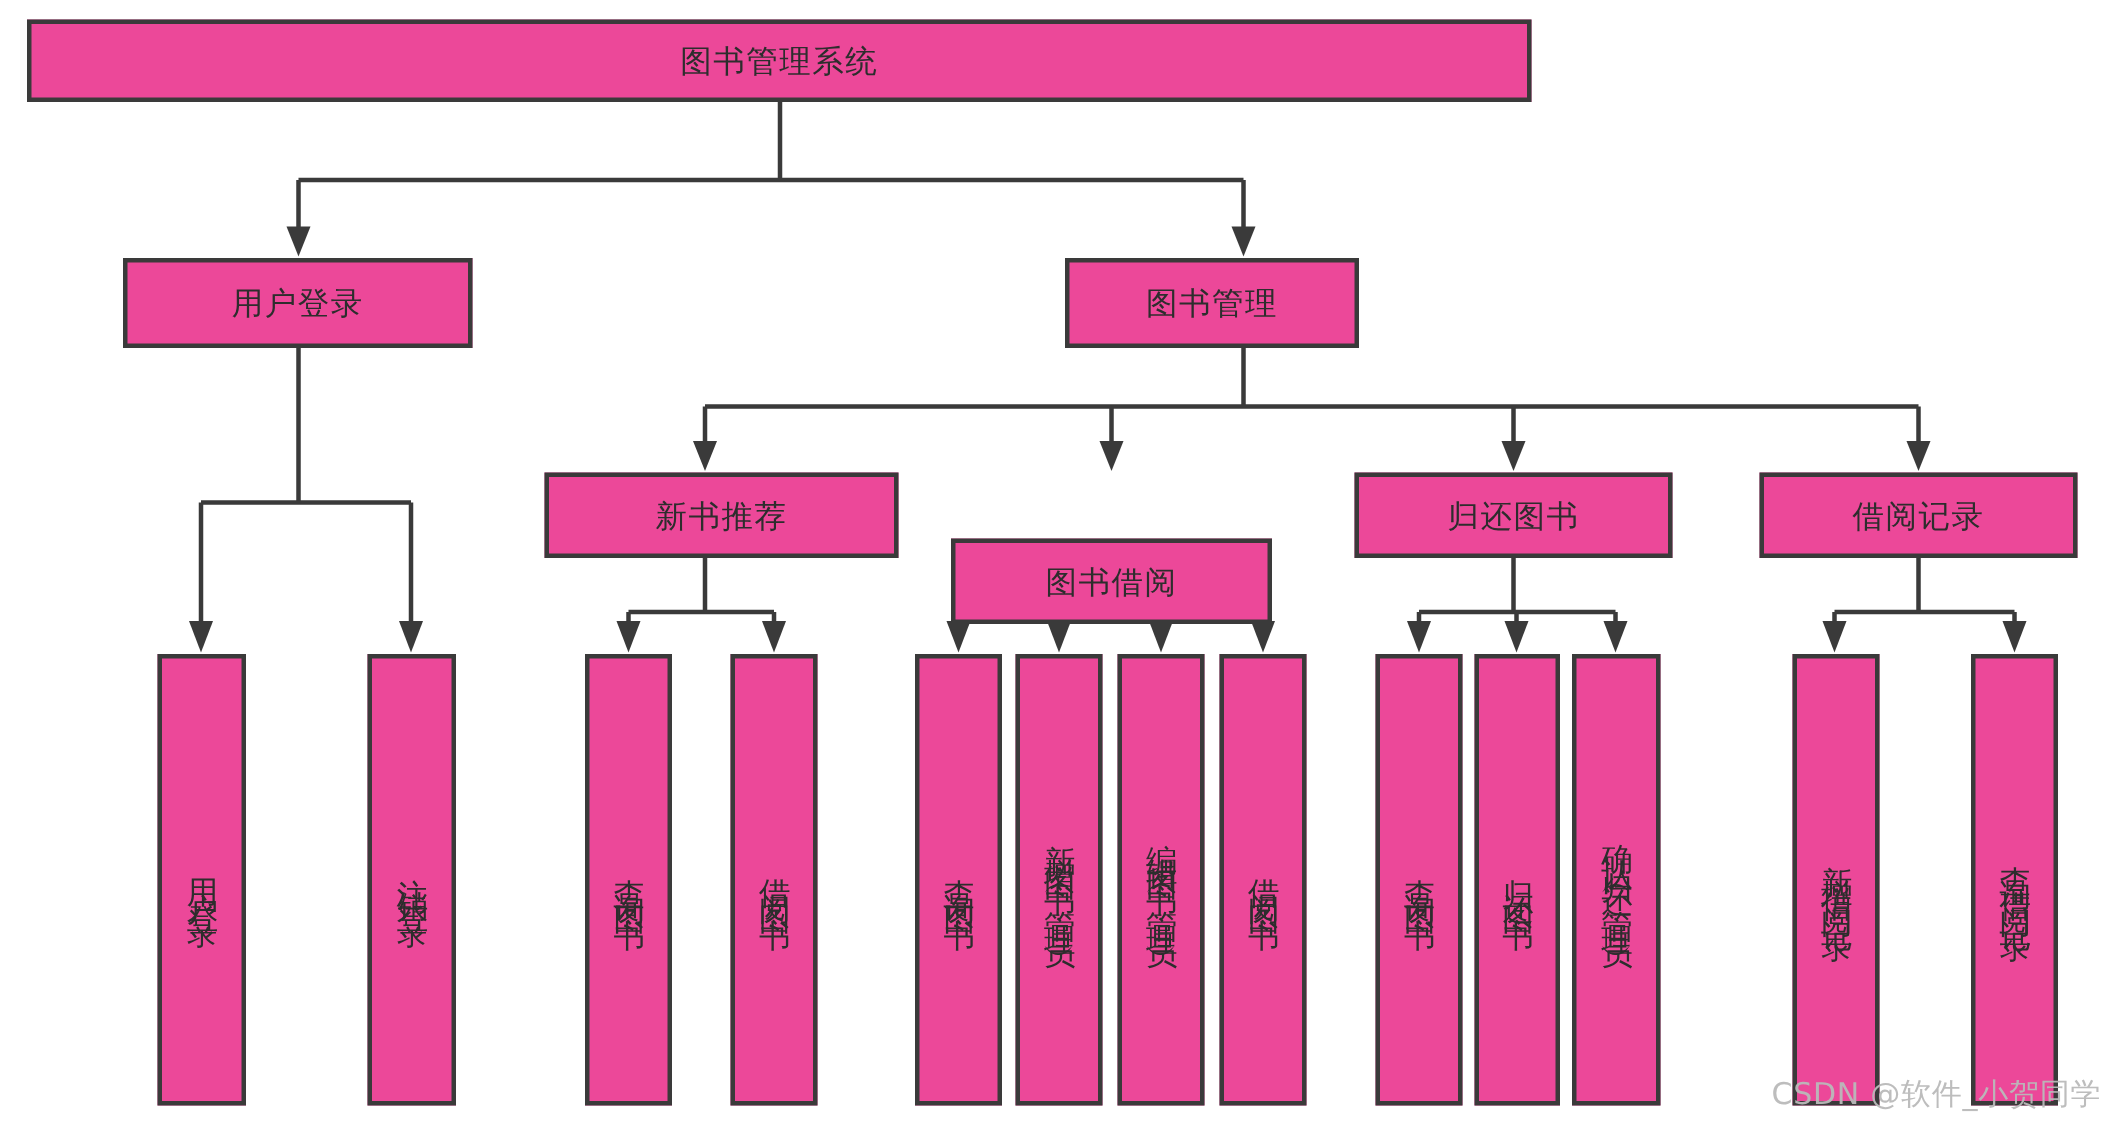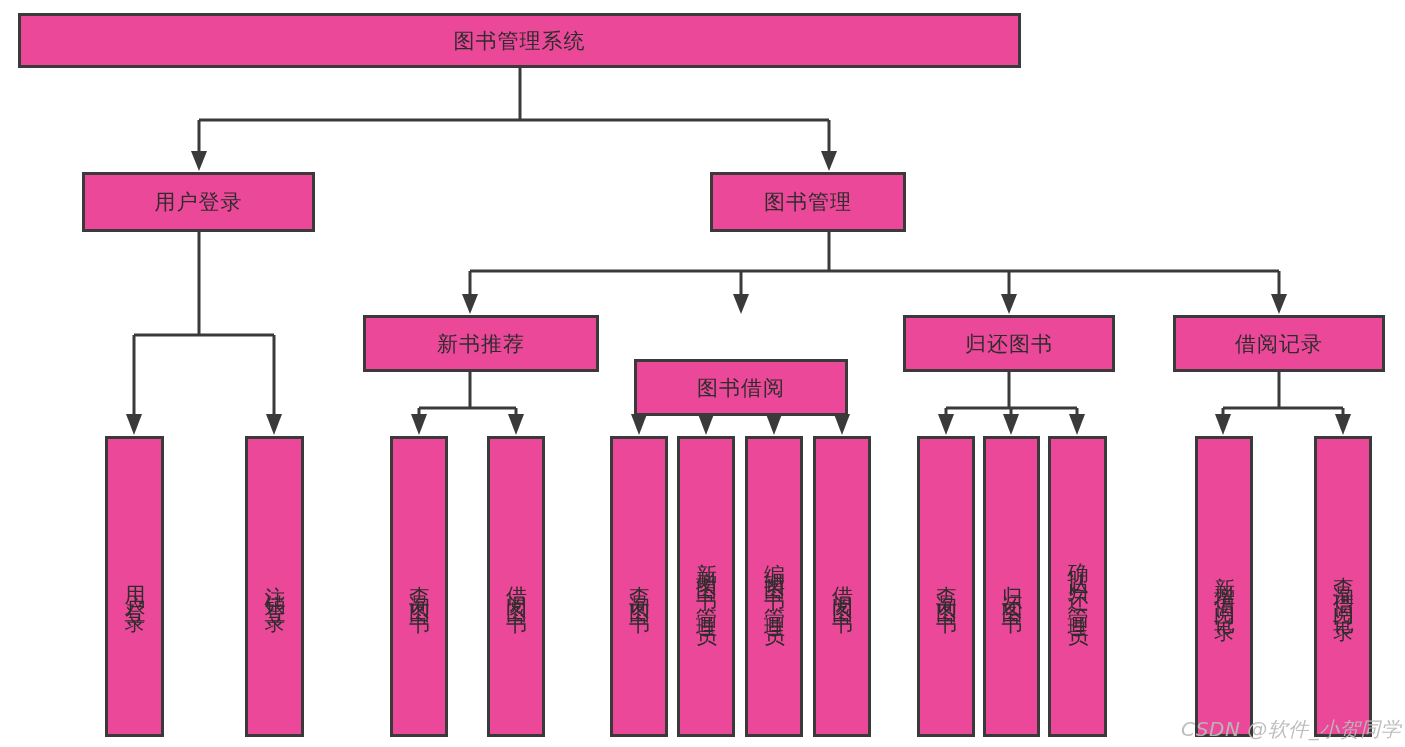--- a/index.html
+++ b/index.html
@@ -43,21 +43,20 @@
   }
   .watermark {
     position: absolute;
     left: 1181px;
     top: 716px;
     z-index: 6;
     font-size: 20px;
     color: rgba(185, 185, 185, 0.95);
     letter-spacing: 0.5px;
     white-space: nowrap;
-    font-style: italic;
   }
 </style>
 </head>
 <body>
 
 <svg id="connectors" width="1405" height="747" viewBox="0 0 1405 747">
   <g stroke="#3a3a3a" stroke-width="3" fill="none">
 
     <g>
       <path d="M520,68 V120 M199,120 H829 M199,120 V155 M829,120 V155"></path>

